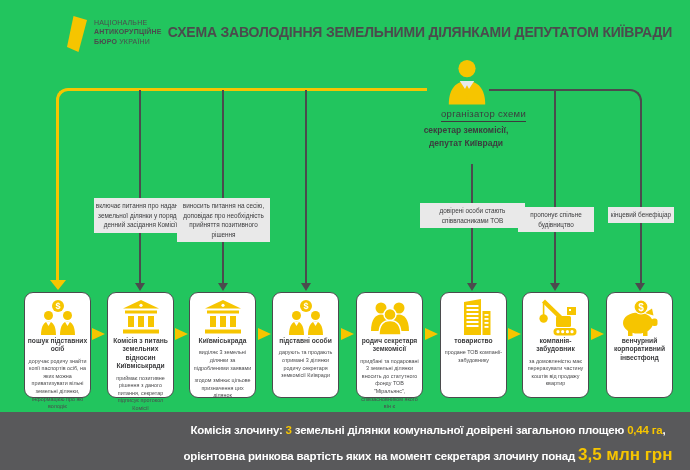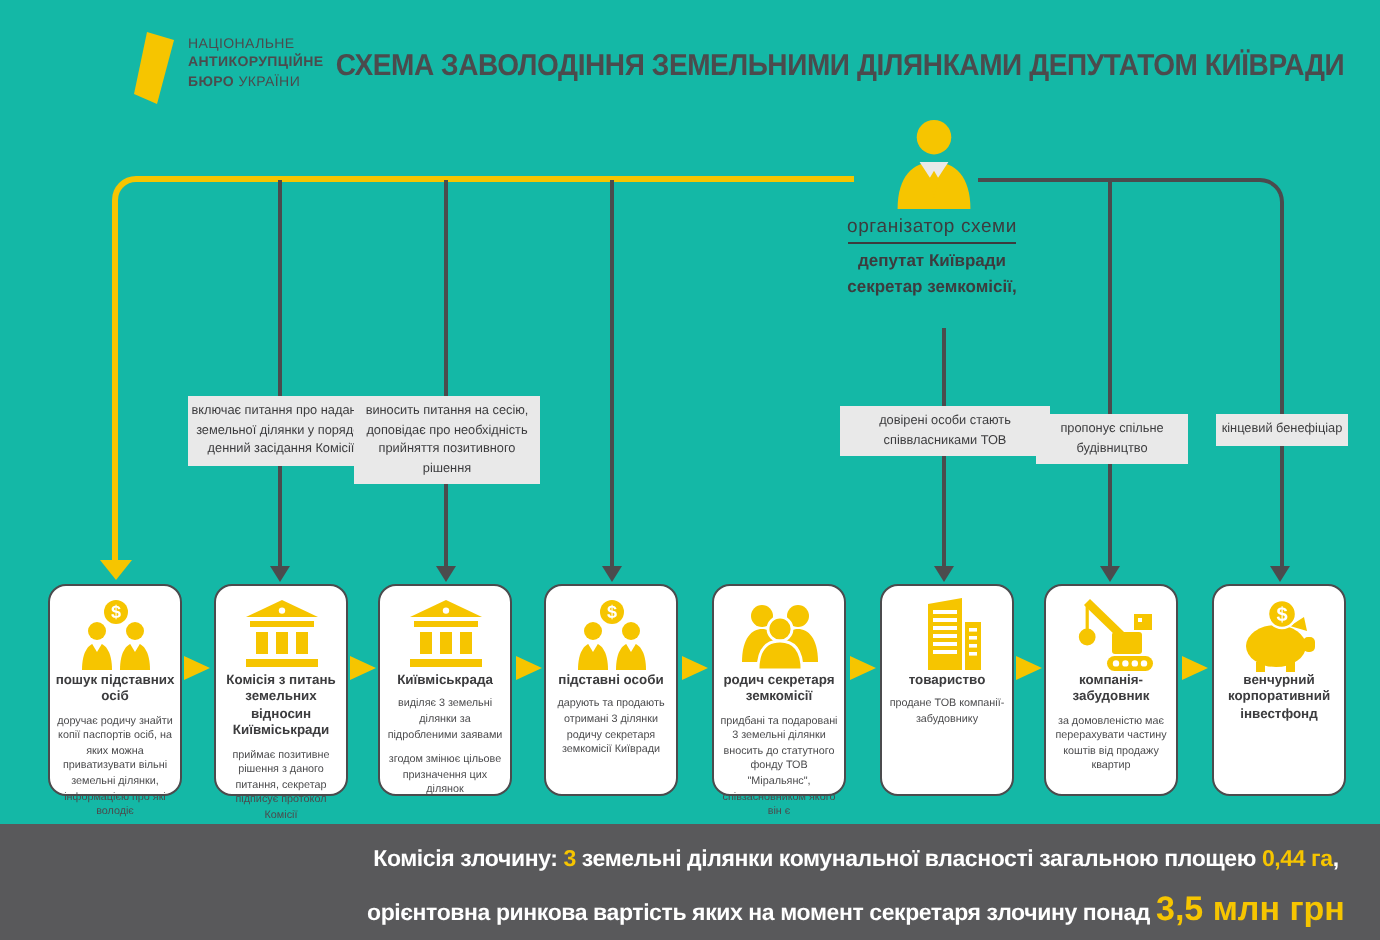--- a/index.html
+++ b/index.html
@@ -1,30 +1,30 @@
 <!DOCTYPE html>
 <html><head>
 <meta charset="utf-8">
 <style>
   html,body{margin:0;padding:0;}
   body{font-family:"Liberation Sans",sans-serif;}
-  #stage{position:relative;width:690px;height:470px;background:#14b8a6;overflow:hidden;}
+  #stage{position:relative;width:690px;height:470px;background:#22c55e;overflow:hidden;}
 
   
   .logo{position:absolute;left:63px;top:11px;display:flex;align-items:center;}
   .logo svg{display:block;}
   .logo-text{margin-left:5px;color:#4b4b4d;font-size:7px;line-height:1.32;letter-spacing:.2px;}
   .lt-light{font-weight:normal;}
   .lt-bold{font-weight:bold;}
   .main-title{position:absolute;left:160px;top:24px;width:520px;text-align:center;
     font-size:14px;font-weight:bold;color:#4b4b4d;letter-spacing:-0.2px;transform:scaleY(1.08);}
 
   
   .organizer-icon{position:absolute;left:444px;top:58px;}
-  .organizer-label{position:absolute;left:406px;top:108px;width:120px;text-align:center;
+  .organizer-label{position:absolute;left:406px;top:108px;width:120px;text-align:right;
     font-size:9.5px;color:#3c3c3e;letter-spacing:.3px;}
   .organizer-label span{border-bottom:1px solid #3c3c3e;padding-bottom:2px;}
   .organizer-sub{position:absolute;left:406px;top:124px;width:120px;text-align:center;
     font-size:8.5px;font-weight:bold;color:#3c3c3e;line-height:1.55;}
 
   
   .yellow-L{position:absolute;left:56px;top:88px;width:368px;height:194px;
     border-top:3px solid #f6c500;border-left:3px solid #f6c500;border-top-left-radius:12px;}
   .dark-L{position:absolute;left:489px;top:89px;width:151px;height:194px;
     border-top:2px solid #4b4b4d;border-right:2px solid #4b4b4d;border-top-right-radius:12px;}
@@ -99,22 +99,22 @@
   <div class="organizer-icon">
     <svg width="46" height="47" viewBox="0 0 48 48">
       <circle class="icon-fill" cx="24" cy="10.5" r="9"></circle>
       <path class="icon-fill" d="M5 48 C5 31 13 23.5 24 23.5 C35 23.5 43 31 43 48 Z"></path>
       <path d="M16.5 23.5 L24 35 L31.5 23.5 Z" fill="#e9e9e9"></path>
       <path class="icon-fill" d="M24 28 l2.6 4.5 L24 42 l-2.6 -9.5 Z"></path>
     </svg>
   </div>
   <div class="organizer-label"><span>організатор схеми</span></div>
   <div class="organizer-sub">
+    <div>секретар земкомісії,</div>
     <div>депутат Київради</div>
-    <div>секретар земкомісії,</div>
   </div>
 
   <div class="yellow-L"></div>
   <div class="dark-L"></div>
   <div class="vline v-b2"></div>
   <div class="vline v-b3"></div>
   <div class="vline v-b4"></div>
   <div class="vline v-b6"></div>
   <div class="vline v-b7"></div>
   <div class="arrow-down-yellow"></div>
@@ -275,18 +275,18 @@
   <div class="harrow ha1"></div>
   <div class="harrow ha2"></div>
   <div class="harrow ha3"></div>
   <div class="harrow ha4"></div>
   <div class="harrow ha5"></div>
   <div class="harrow ha6"></div>
   <div class="harrow ha7"></div>
 
   <div class="banner">
     <div class="banner-text">
-      <span>Комісія злочину: </span><span class="hl">3</span><span> земельні ділянки комунальної власності загальною площею </span><span class="hl">0,44 га</span><span>,</span><br>
+      <span>Комісія злочину: </span><span class="hl">3</span><span> земельні ділянки комунальної довірені загальною площею </span><span class="hl">0,44 га</span><span>,</span><br>
       <span>орієнтовна ринкова вартість яких на момент секретаря злочину понад </span><span class="hl-big">3,5 млн грн</span>
     </div>
   </div>
 
 </div>
 
 </body></html>

